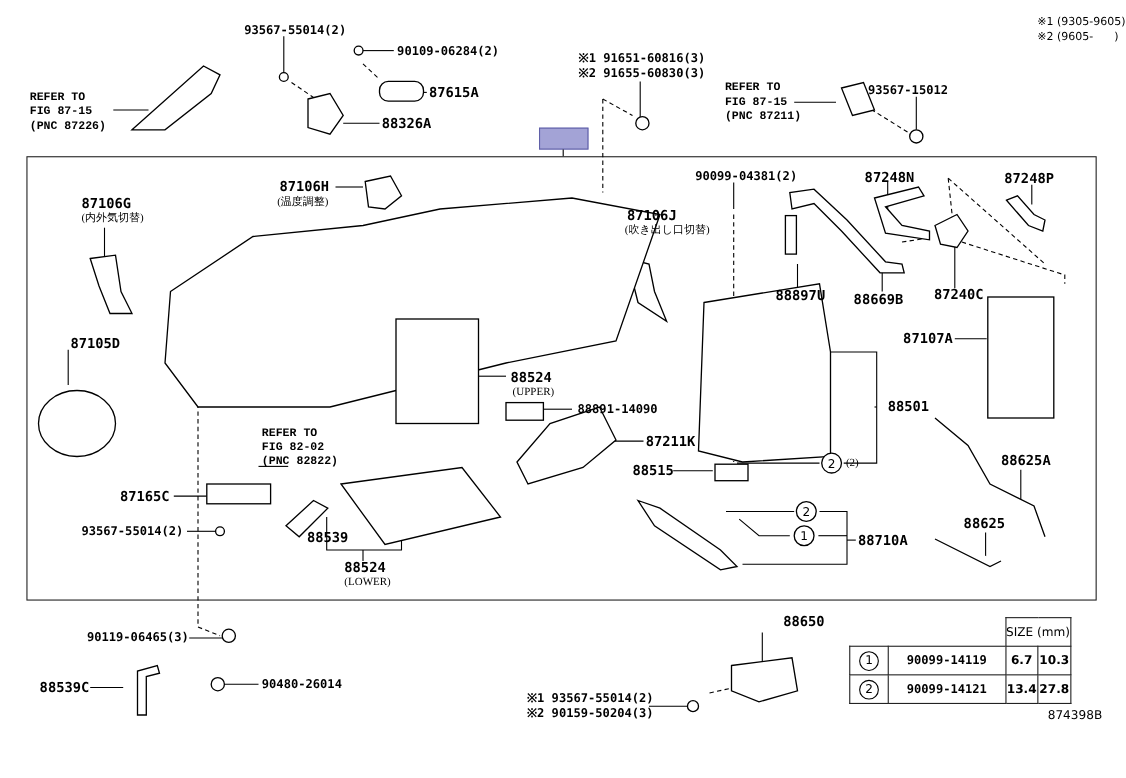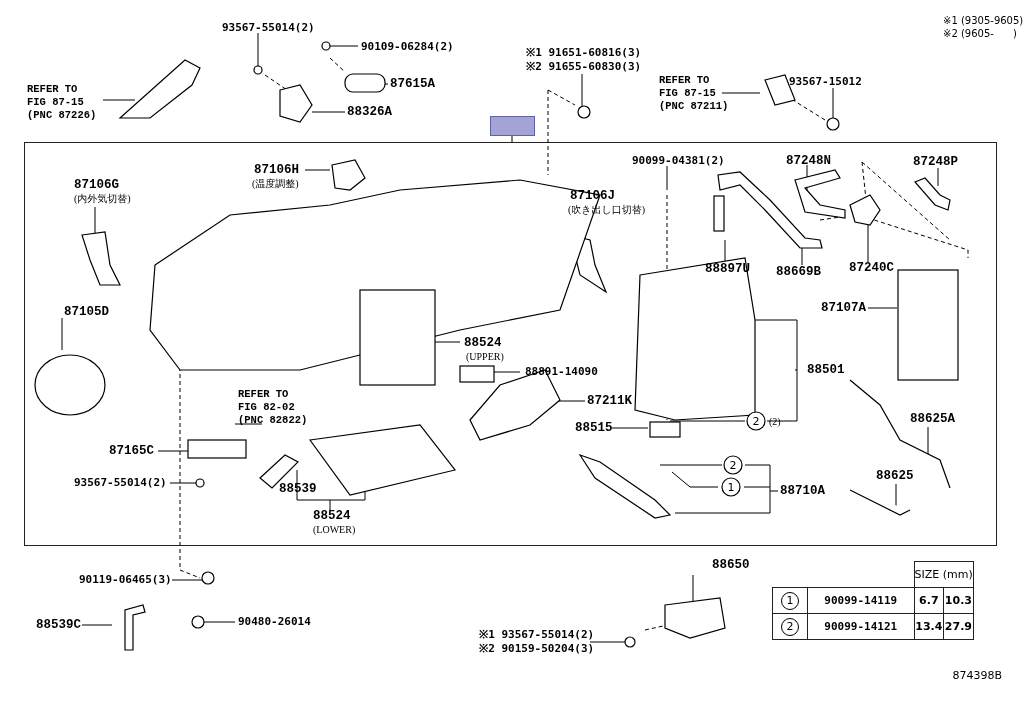--- a/index.html
+++ b/index.html
@@ -1,28 +1,28 @@
 <!DOCTYPE html>
 <html><head>
 <meta charset="utf-8">
 <style>
   html,body{margin:0;padding:0;background:#fff;}
   body{width:1024px;height:707px;position:relative;overflow:hidden;font-family:"DejaVu Sans Mono","Liberation Mono",monospace;color:#000;}
   .lbl{position:absolute;font-weight:bold;font-size:11px;white-space:nowrap;line-height:12px;font-family:"DejaVu Sans Mono","Liberation Mono",monospace;}
-  .lbl.big{font-size:12.5px;font-family:Liberation Mono, monospace;}
+  .lbl.big{font-size:12.5px;}
   .sub{position:absolute;font-size:10px;white-space:nowrap;line-height:11px;font-family:Liberation Serif, serif;}
   .ref{position:absolute;font-weight:bold;font-size:10.5px;line-height:13px;white-space:pre;font-family:"Liberation Mono","DejaVu Sans Mono",monospace;}
   svg.art{position:absolute;left:0;top:0;}
   .frame{position:absolute;left:24px;top:142px;width:973px;height:404px;border:1.5px solid #222;box-sizing:border-box;}
   .hilite{position:absolute;left:490px;top:116px;width:45px;height:20px;background:#a3a3d6;border:1px solid #6060a8;box-sizing:border-box;}
   table.size{position:absolute;left:772px;top:561px;border-collapse:collapse;font-family:"DejaVu Sans","Liberation Sans",sans-serif;font-size:11px;}
   table.size td{border:1.5px solid #222;text-align:center;height:25px;padding:0;}
   table.size td.empty{border:none;}
   .circ{display:inline-block;width:16px;height:16px;border:1.3px solid #000;border-radius:50%;line-height:16px;font-size:11px;text-align:center;}
-  .docid{position:absolute;right:22px;top:669px;font-size:11px;font-family:"DejaVu Sans","Liberation Sans",sans-serif;}
+  .docid{position:absolute;right:22px;top:644px;font-size:11px;font-family:"DejaVu Sans","Liberation Sans",sans-serif;}
   .legend{position:absolute;left:943px;top:14px;font-size:10px;line-height:13px;font-family:"DejaVu Sans","Liberation Sans",sans-serif;white-space:pre;}
 </style>
 </head>
 <body>
 
 <div class="legend"><span>※1</span> <span>(9305-9605)</span>
 <span>※2</span> <span>(9605-      )</span></div>
 
 <div class="frame"></div>
 <div class="hilite"></div>
@@ -206,18 +206,18 @@
   <tr>
     <td><span class="circ">1</span></td>
     <td style="font-weight:bold;font-family:'DejaVu Sans Mono',monospace">90099-14119</td>
     <td style="font-weight:bold">6.7</td>
     <td style="font-weight:bold">10.3</td>
   </tr>
   <tr>
     <td><span class="circ">2</span></td>
     <td style="font-weight:bold;font-family:'DejaVu Sans Mono',monospace">90099-14121</td>
     <td style="font-weight:bold">13.4</td>
-    <td style="font-weight:bold">27.9</td>
+    <td style="font-weight:bold">27.8</td>
   </tr>
 </tbody>
   </table>
 
 <div class="docid">874398B</div>
 
 </body></html>

